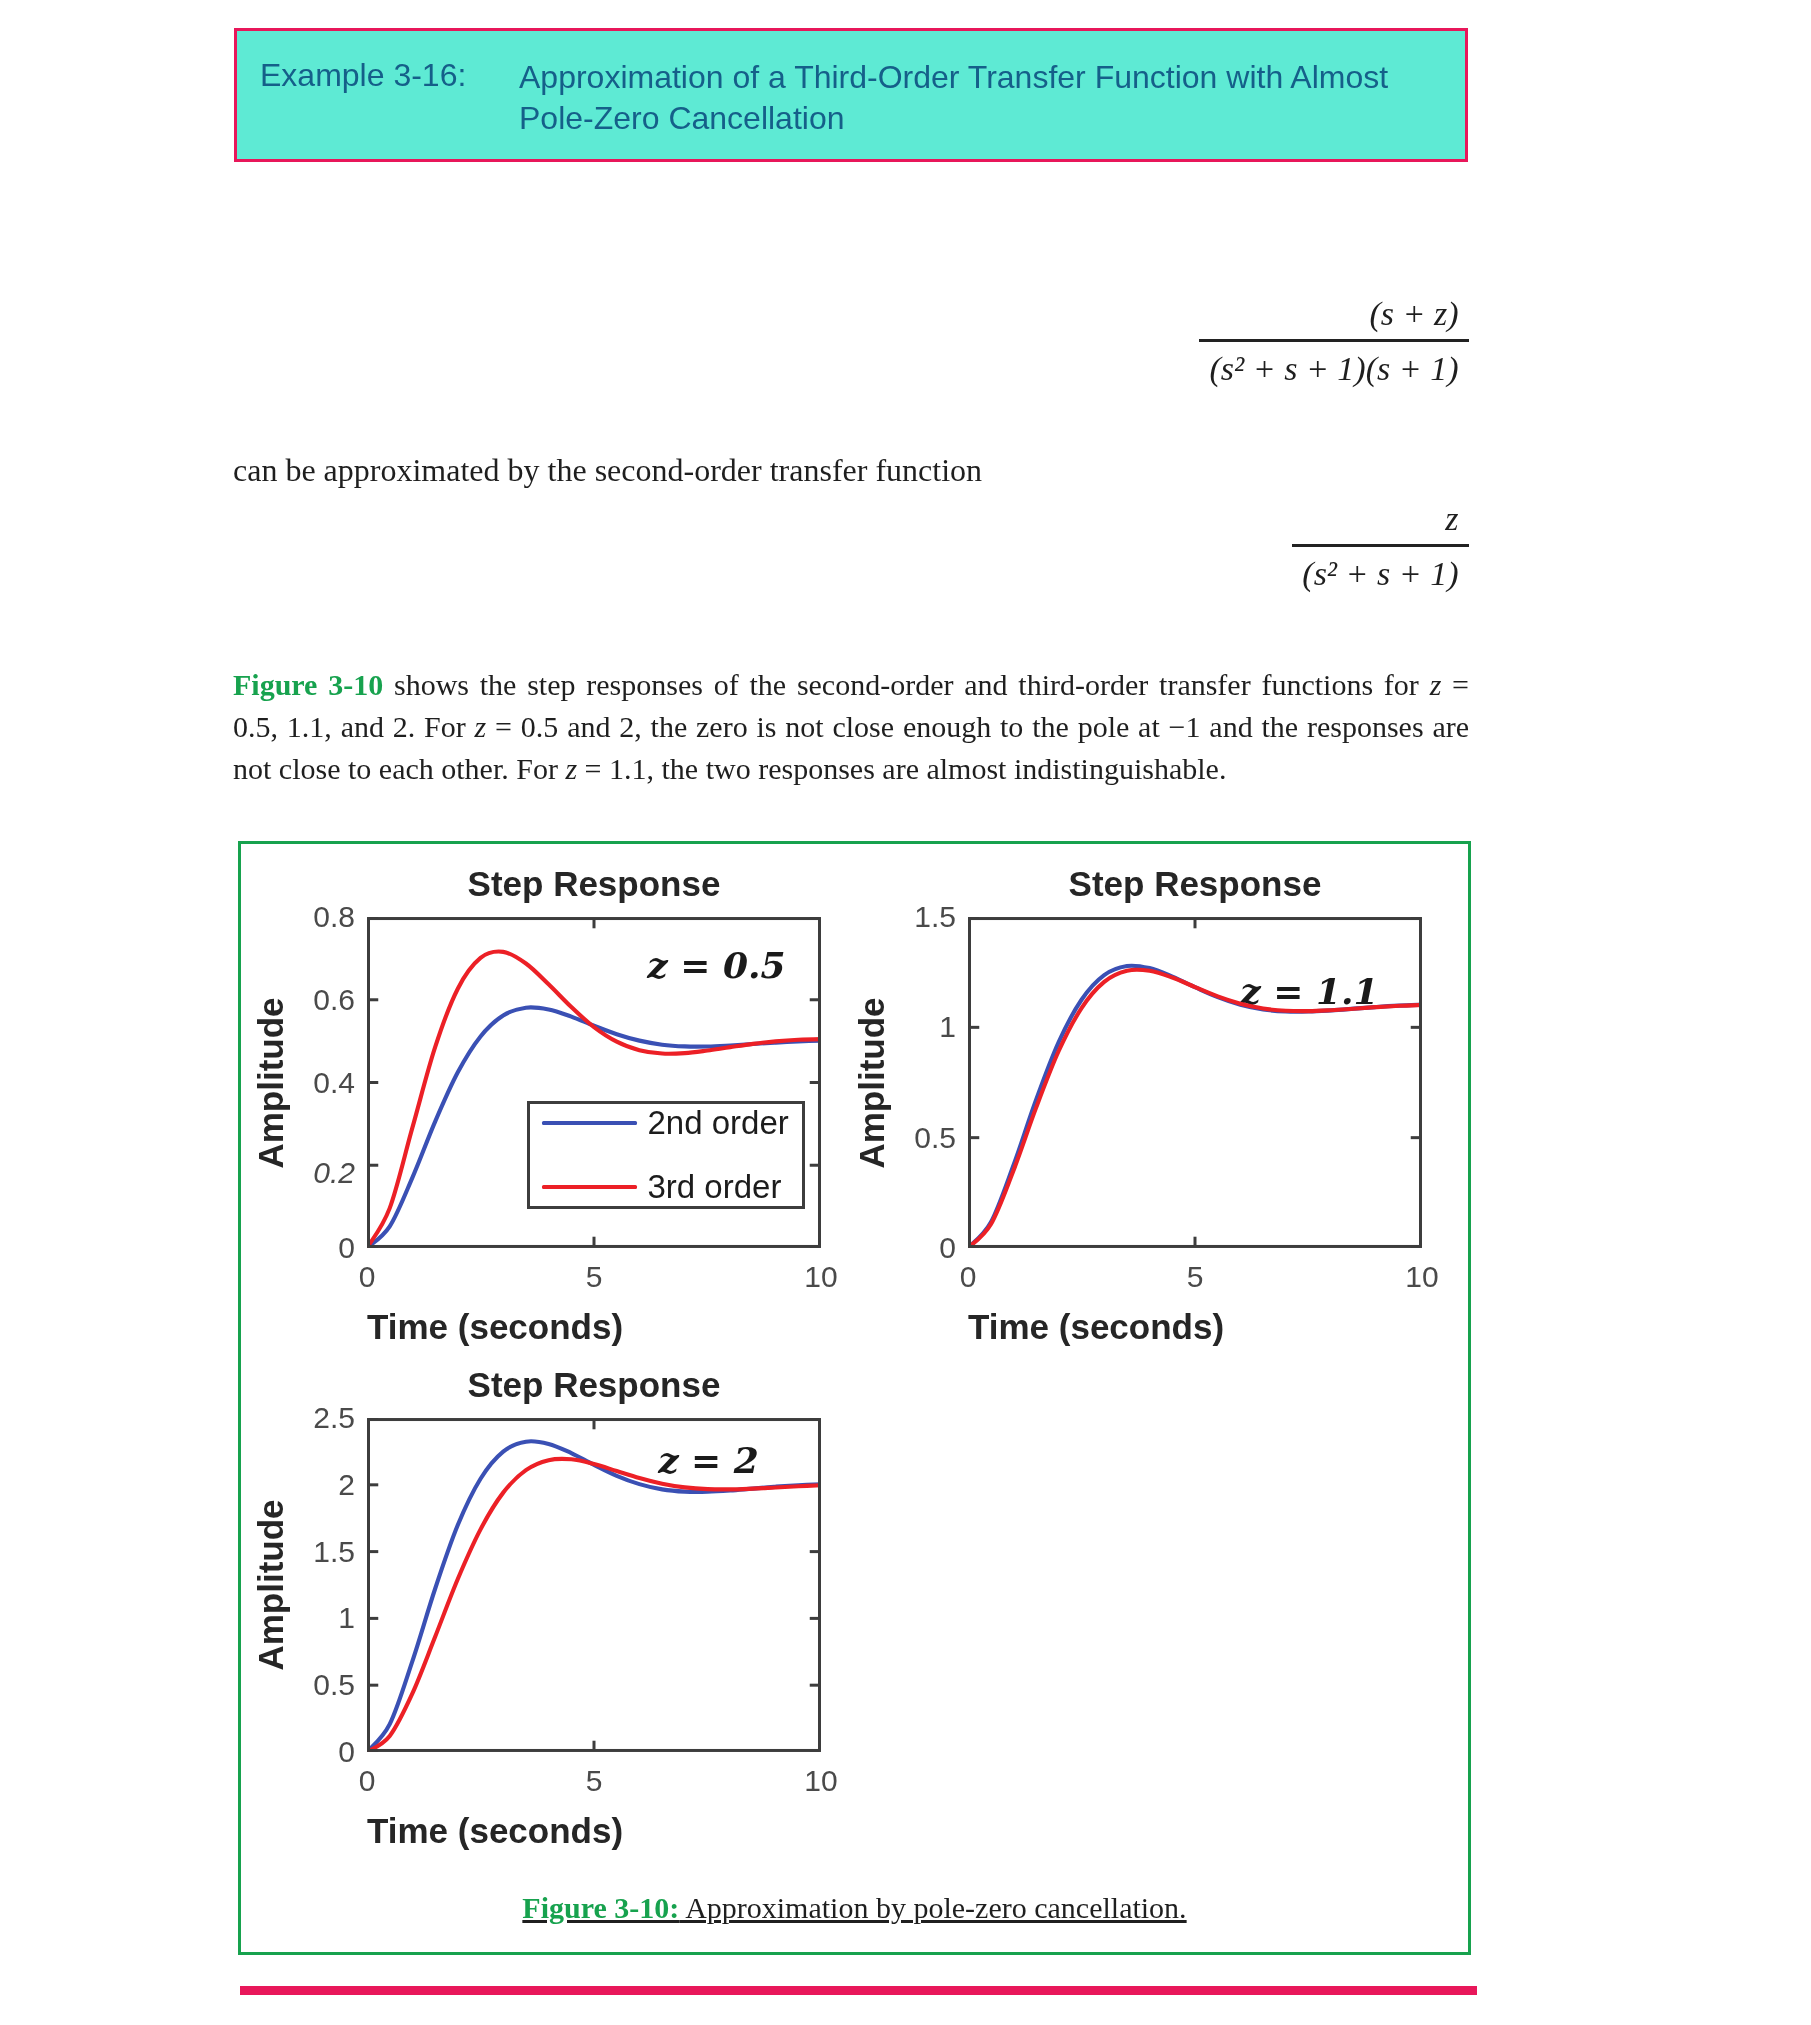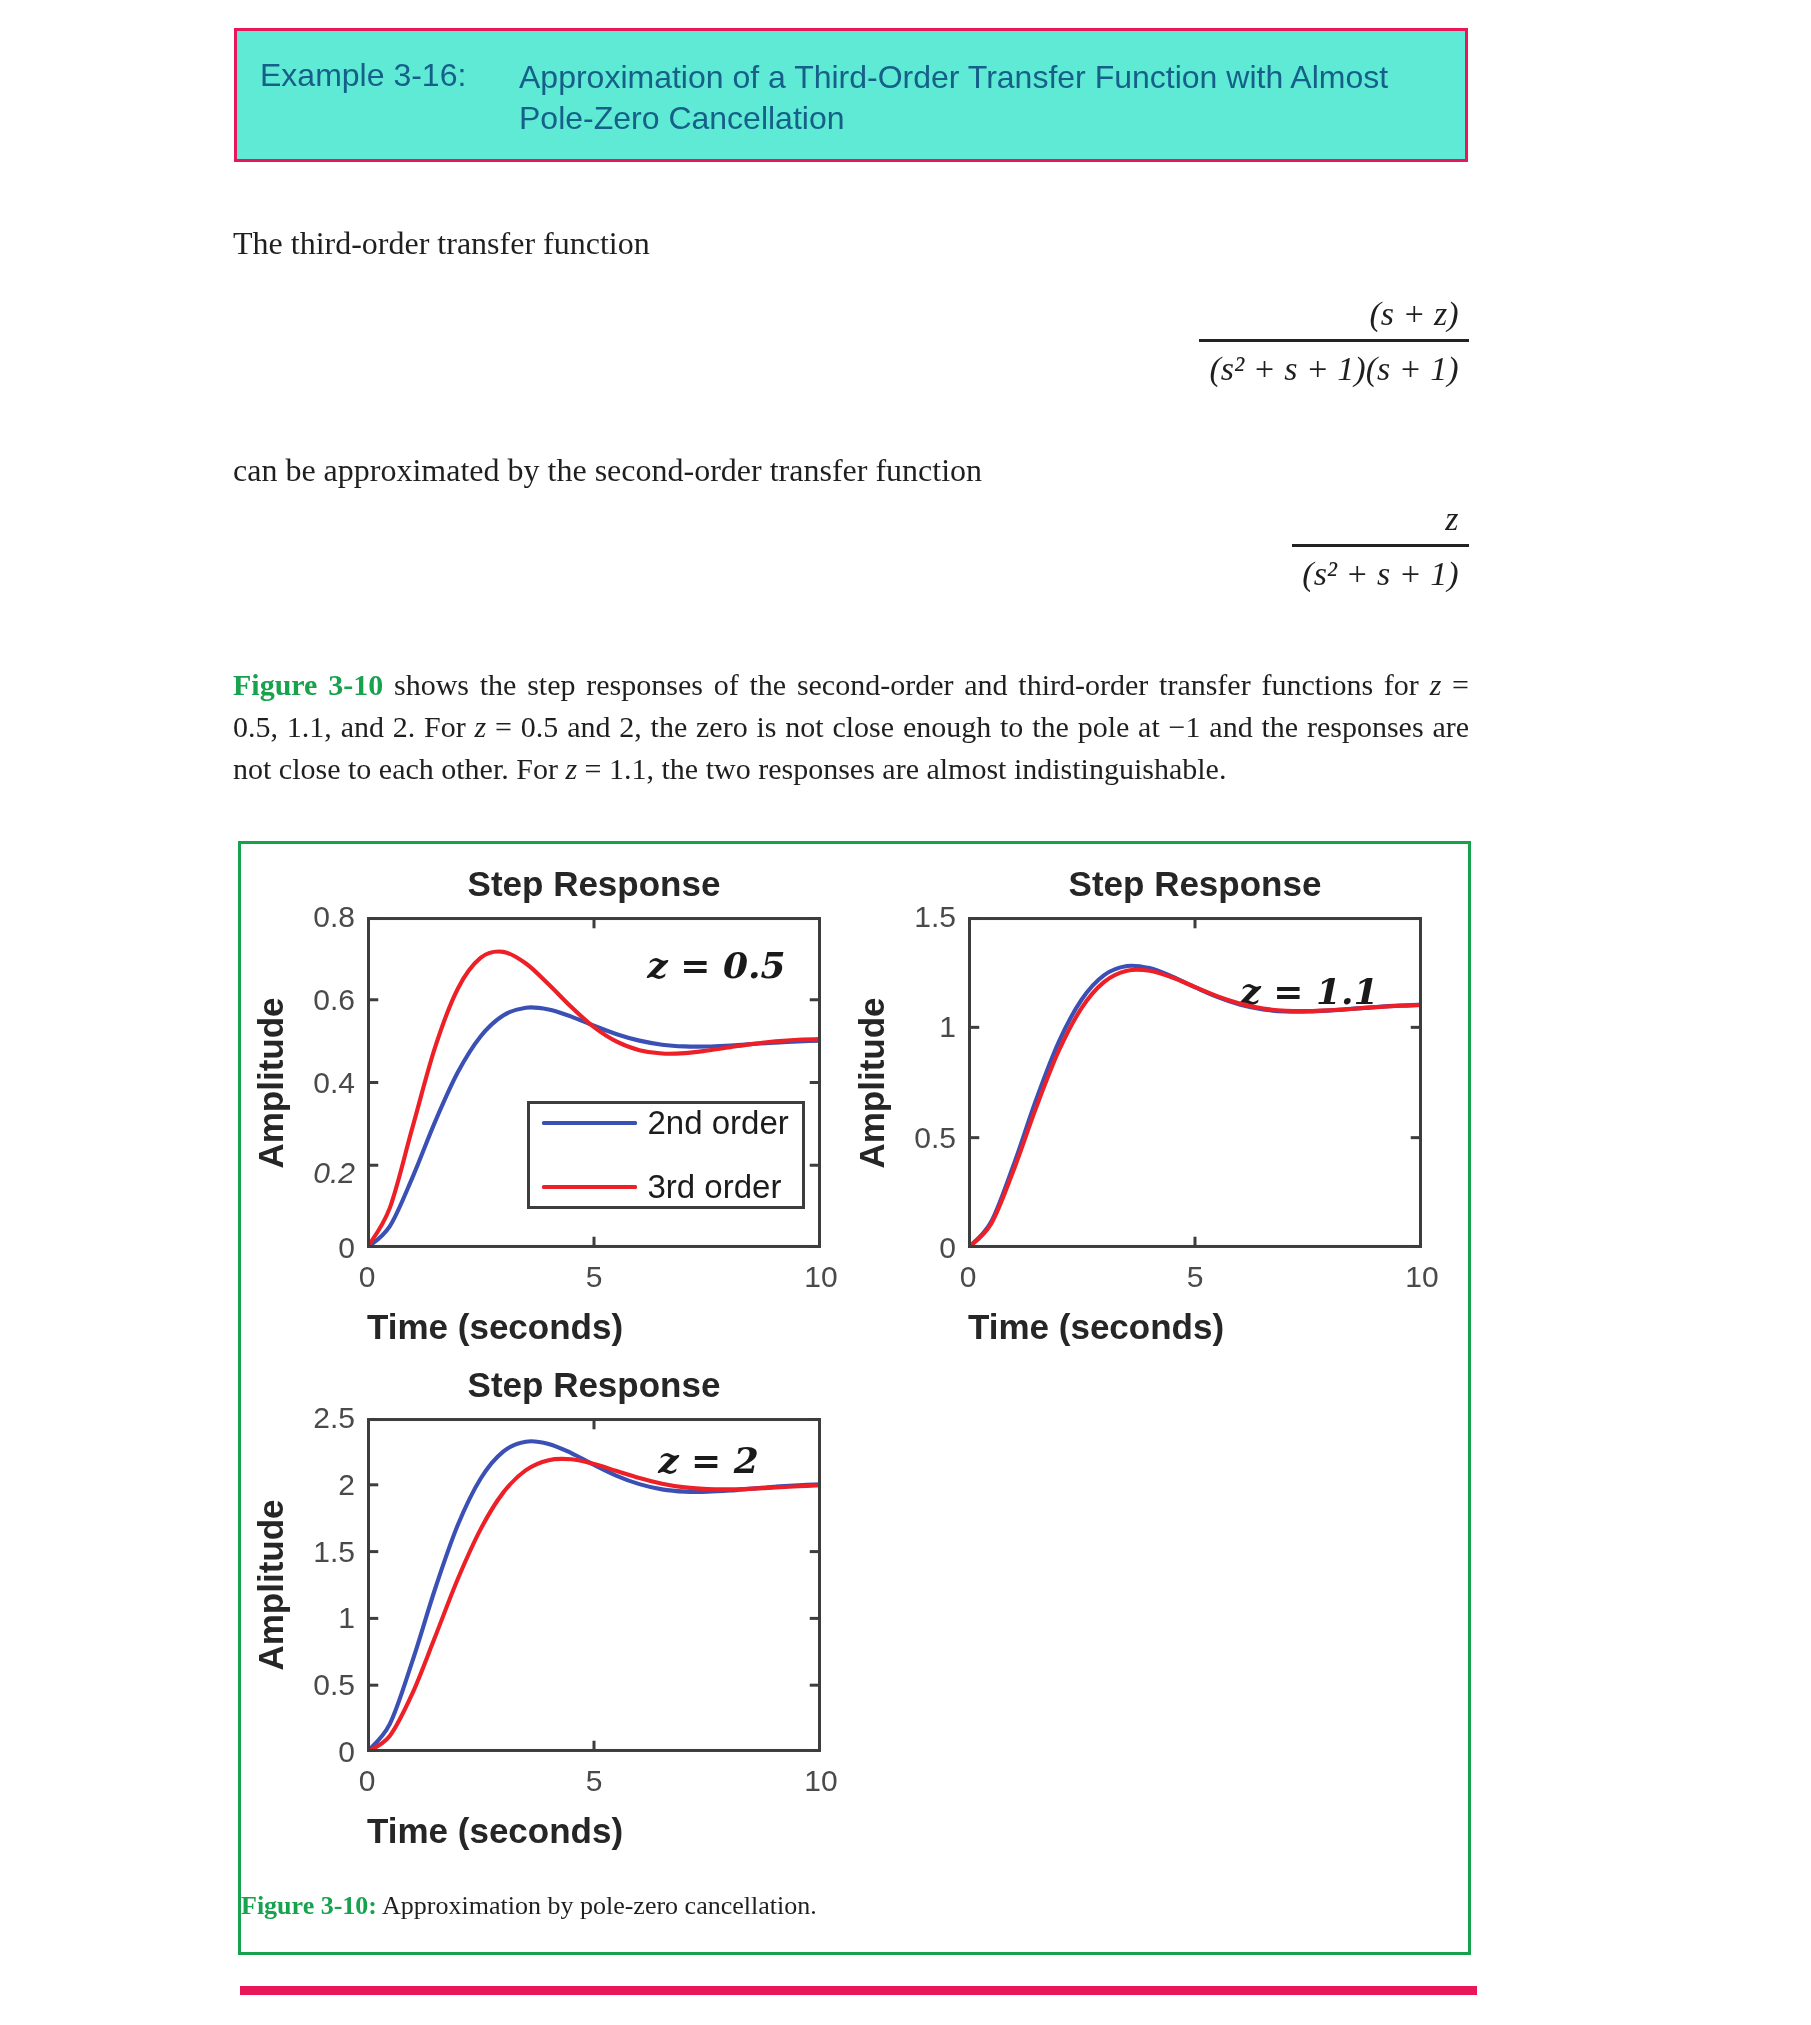--- a/index.html
+++ b/index.html
@@ -54,40 +54,39 @@
          font-size:30px;color:#4a4a4a;}
   .ytick{position:absolute;right:calc(100% + 12px);width:105px;height:36px;line-height:36px;
          text-align:right;font-size:30px;color:#4a4a4a;}
   .legend{position:absolute;left:160px;top:184px;width:278px;height:108px;box-sizing:border-box;
           border:3px solid #3d3d3d;background:#ffffff;display:flex;flex-direction:column;
           justify-content:space-between;gap:15px;padding-left:12px;}
   .legend-entry{display:flex;align-items:center;}
   .legend-line{display:inline-block;width:95px;height:4.5px;border-radius:1.5px;}
   .legend-text{margin-left:10.5px;font-size:33px;color:#1c1c1c;white-space:nowrap;}
 
-  .fig-caption{position:absolute;left:0;right:0;top:1047px;
-               font-family:"Liberation Serif",serif;font-size:26px;color:#1f1f1f;}
+  .fig-caption{position:absolute;left:0;right:0;top:1047px;text-align:center;
+               font-family:"Liberation Serif",serif;font-size:30px;color:#1f1f1f;text-decoration:underline;}
   .cap-label{color:#17a24e;font-weight:bold;}
 
   .bottom-rule{position:absolute;left:240px;top:1986px;width:1237px;height:9px;background:#e8175a;}
 </style>
 </head>
 <body>
 
 <div class="page">
 
   <div class="example-box">
     <div class="ex-label">Example 3-16:</div>
     <div class="ex-title">
       <div>Approximation of a Third-Order Transfer Function with Almost</div>
       <div>Pole-Zero Cancellation</div>
     </div>
   </div>
 
-  <div class="bodyline p1">The third-order transfer function</div>
 
   <div class="formula f1">
     <span class="frac">
       <span class="num">(s + z)</span>
       <span class="den">(s² + s + 1)(s + 1)</span>
     </span>
   </div>
 
   <div class="bodyline p2">can be approximated by the second-order transfer function</div>
 

